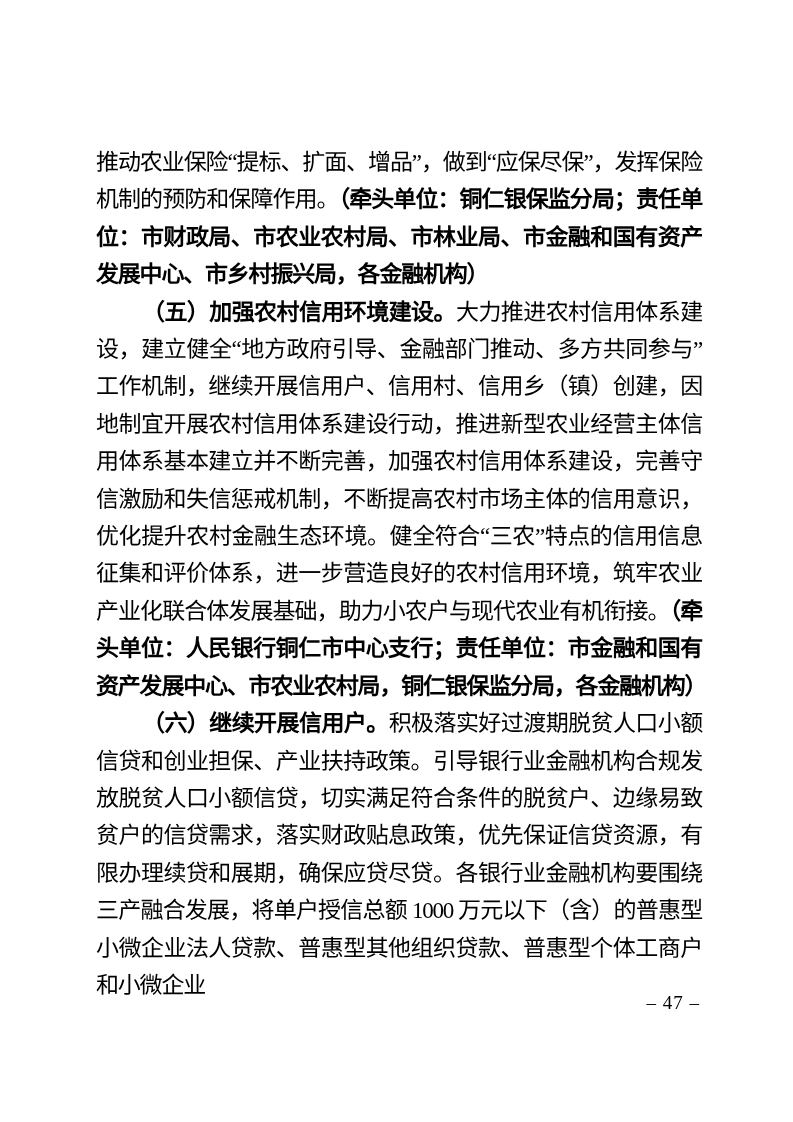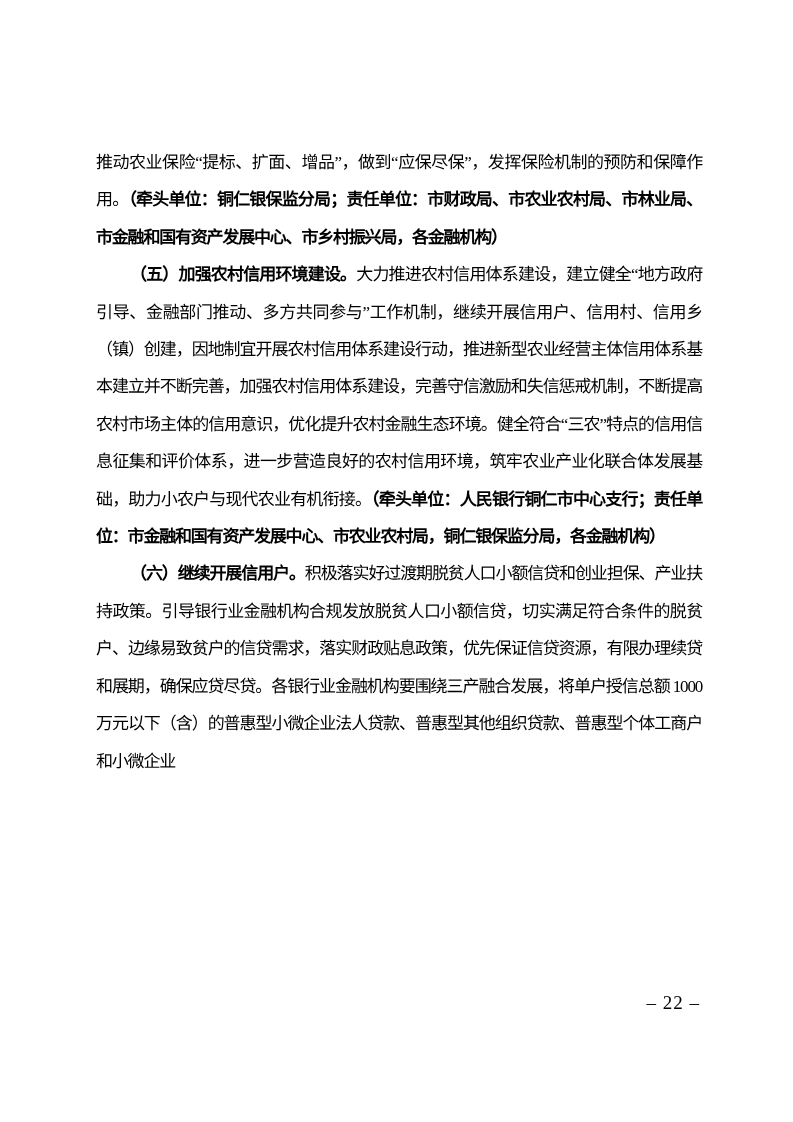--- a/index.html
+++ b/index.html
@@ -14,21 +14,21 @@
     background: #ffffff;
     color: #000000;
     font-family: "Liberation Serif", "DejaVu Serif", serif;
     overflow: hidden;
   }
   .content {
     position: absolute;
     left: 96px;
     top: 144px;
     width: 606px;
-    font-size: 17px;
+    font-size: 23px;
     line-height: 37.4px;
     letter-spacing: -1.2px;
     text-align: justify;
     text-justify: inter-character;
   }
   .content p {
     margin: 0;
     padding: 0;
   }
   .para-indent {
@@ -70,15 +70,15 @@
     <p class="para-indent">
       <span class="seg-heading">（五）加强农村信用环境建设。</span><span class="seg-body">大力推进农村信用体系建设，建立健全“地方政府引导、金融部门推动、多方共同参与”工作机制，继续开展信用户、信用村、信用乡（镇）创建，因地制宜开展农村信用体系建设行动，推进新型农业经营主体信用体系基本建立并不断完善，加强农村信用体系建设，完善守信激励和失信惩戒机制，不断提高农村市场主体的信用意识，优化提升农村金融生态环境。健全符合“三农”特点的信用信息征集和评价体系，进一步营造良好的农村信用环境，筑牢农业产业化联合体发展基础，助力小农户与现代农业有机衔接。</span><span class="seg-unit">（牵头单位：人民银行铜仁市中心支行；责任单位：市金融和国有资产发展中心、市农业农村局，铜仁银保监分局，各金融机构）</span>
     </p>
 
     <p class="para-indent">
       <span class="seg-heading">（六）继续开展信用户。</span><span class="seg-body">积极落实好过渡期脱贫人口小额信贷和创业担保、产业扶持政策。引导银行业金融机构合规发放脱贫人口小额信贷，切实满足符合条件的脱贫户、边缘易致贫户的信贷需求，落实财政贴息政策，优先保证信贷资源，有限办理续贷和展期，确保应贷尽贷。各银行业金融机构要围绕三产融合发展，将单户授信总额 1000 万元以下（含）的普惠型小微企业法人贷款、普惠型其他组织贷款、普惠型个体工商户和小微企业</span>
     </p>
 
   </div>
 
-  <div class="page-number">– 22 –</div>
+  <div class="page-number">– 47 –</div>
 
 </div>
 
 </body></html>

